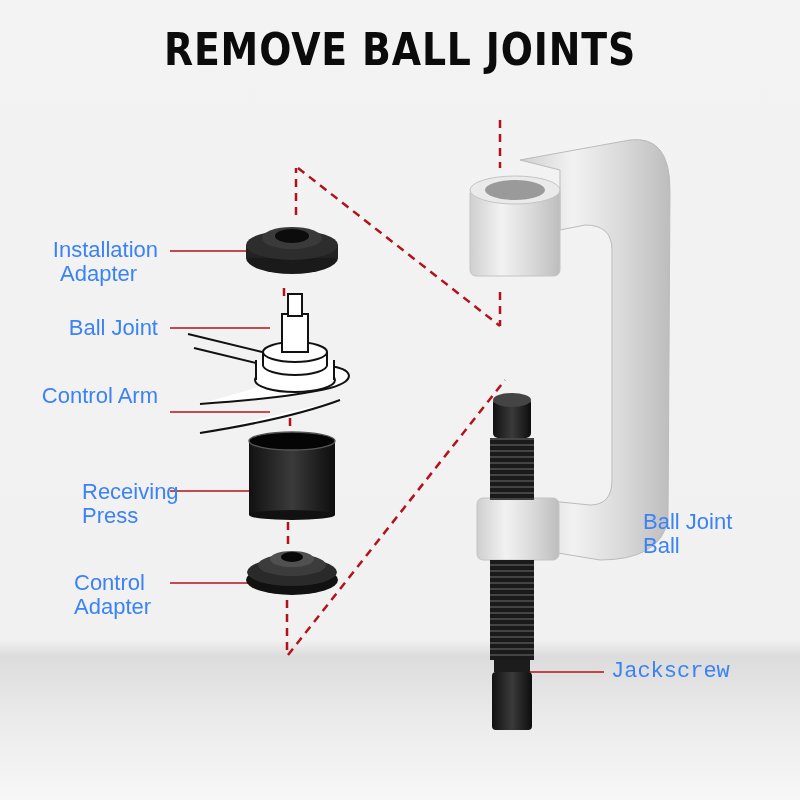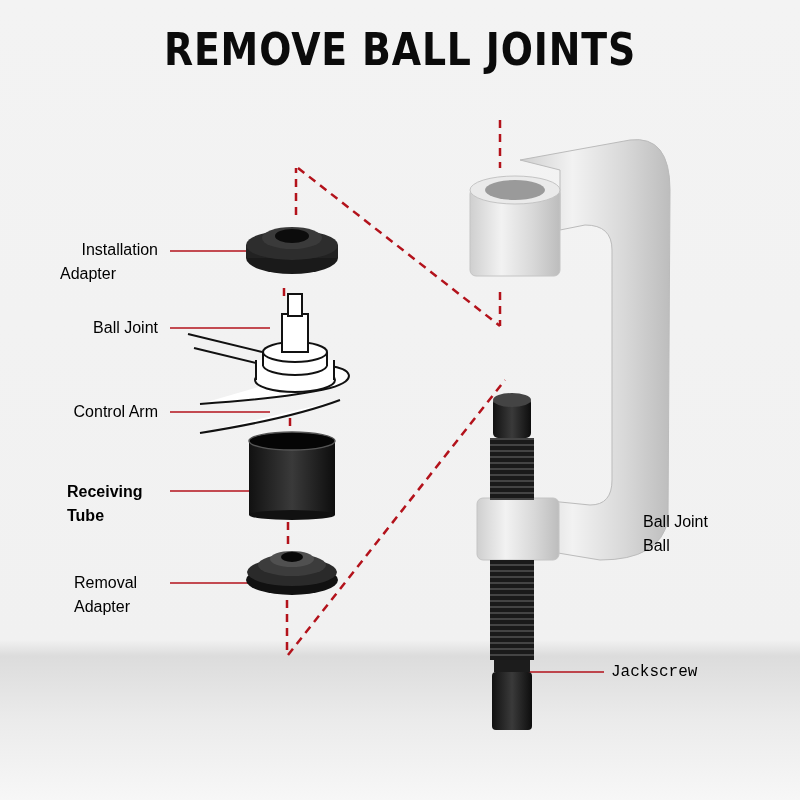--- a/index.html
+++ b/index.html
@@ -2,21 +2,21 @@
 <html><head>
 <meta charset="utf-8">
 <style>
   html,body{margin:0;padding:0;}
   body{width:800px;height:800px;overflow:hidden;position:relative;
     background:linear-gradient(180deg,#f3f3f3 0%,#f1f1f1 80%,#dcdcdc 82%,#ebebeb 90%,#f7f7f7 100%);
     font-family:"Liberation Sans",sans-serif;}
   .title{position:absolute;left:0;top:24px;width:800px;text-align:center;
     font-family:"DejaVu Sans",sans-serif;font-weight:900;font-size:44px;letter-spacing:1px;
     color:#0b0b0b;transform:scaleX(0.86);transform-origin:center;}
-  .label{position:absolute;font-size:16px;line-height:24px;color:#000000;}
+  .label{position:absolute;font-size:22px;line-height:24px;color:#3b82f6;}
   .label.right{text-align:right;}
   svg.main{position:absolute;left:0;top:0;}
 </style>
 </head>
 <body>
 
 <div class="title">REMOVE BALL JOINTS</div>
 
 <svg class="main" width="800" height="800" viewBox="0 0 800 800">
   <defs>
@@ -115,26 +115,26 @@
     <rect x="494" y="660" width="36" height="12" fill="#1c1c1c"></rect>
     <rect x="492" y="672" width="40" height="58" rx="4" fill="url(#black)"></rect>
   </g>
 </svg>
 
 <div class="label right" style="left:40px;top:238px;width:118px;">
   <div>Installation</div>
   <div style="text-align:left;padding-left:20px;">Adapter</div>
 </div>
 <div class="label right" style="left:40px;top:316px;width:118px;">Ball Joint</div>
-<div class="label right" style="left:20px;top:400px;width:138px;">Control Arm</div>
-<div class="label" style="left:67px;top:480px;font-weight:bold;">
+<div class="label right" style="left:20px;top:384px;width:138px;">Control Arm</div>
+<div class="label" style="left:82px;top:480px;">
   <div>Receiving</div>
-  <div>Tube</div>
+  <div>Press</div>
 </div>
 <div class="label" style="left:74px;top:571px;">
-  <div>Removal</div>
+  <div>Control</div>
   <div>Adapter</div>
 </div>
 <div class="label" style="left:643px;top:510px;">
   <div>Ball Joint</div>
   <div>Ball</div>
 </div>
 <div class="label" style="left:611px;top:660px;font-family:Liberation Mono, monospace;">Jackscrew</div>
 
 </body></html>

